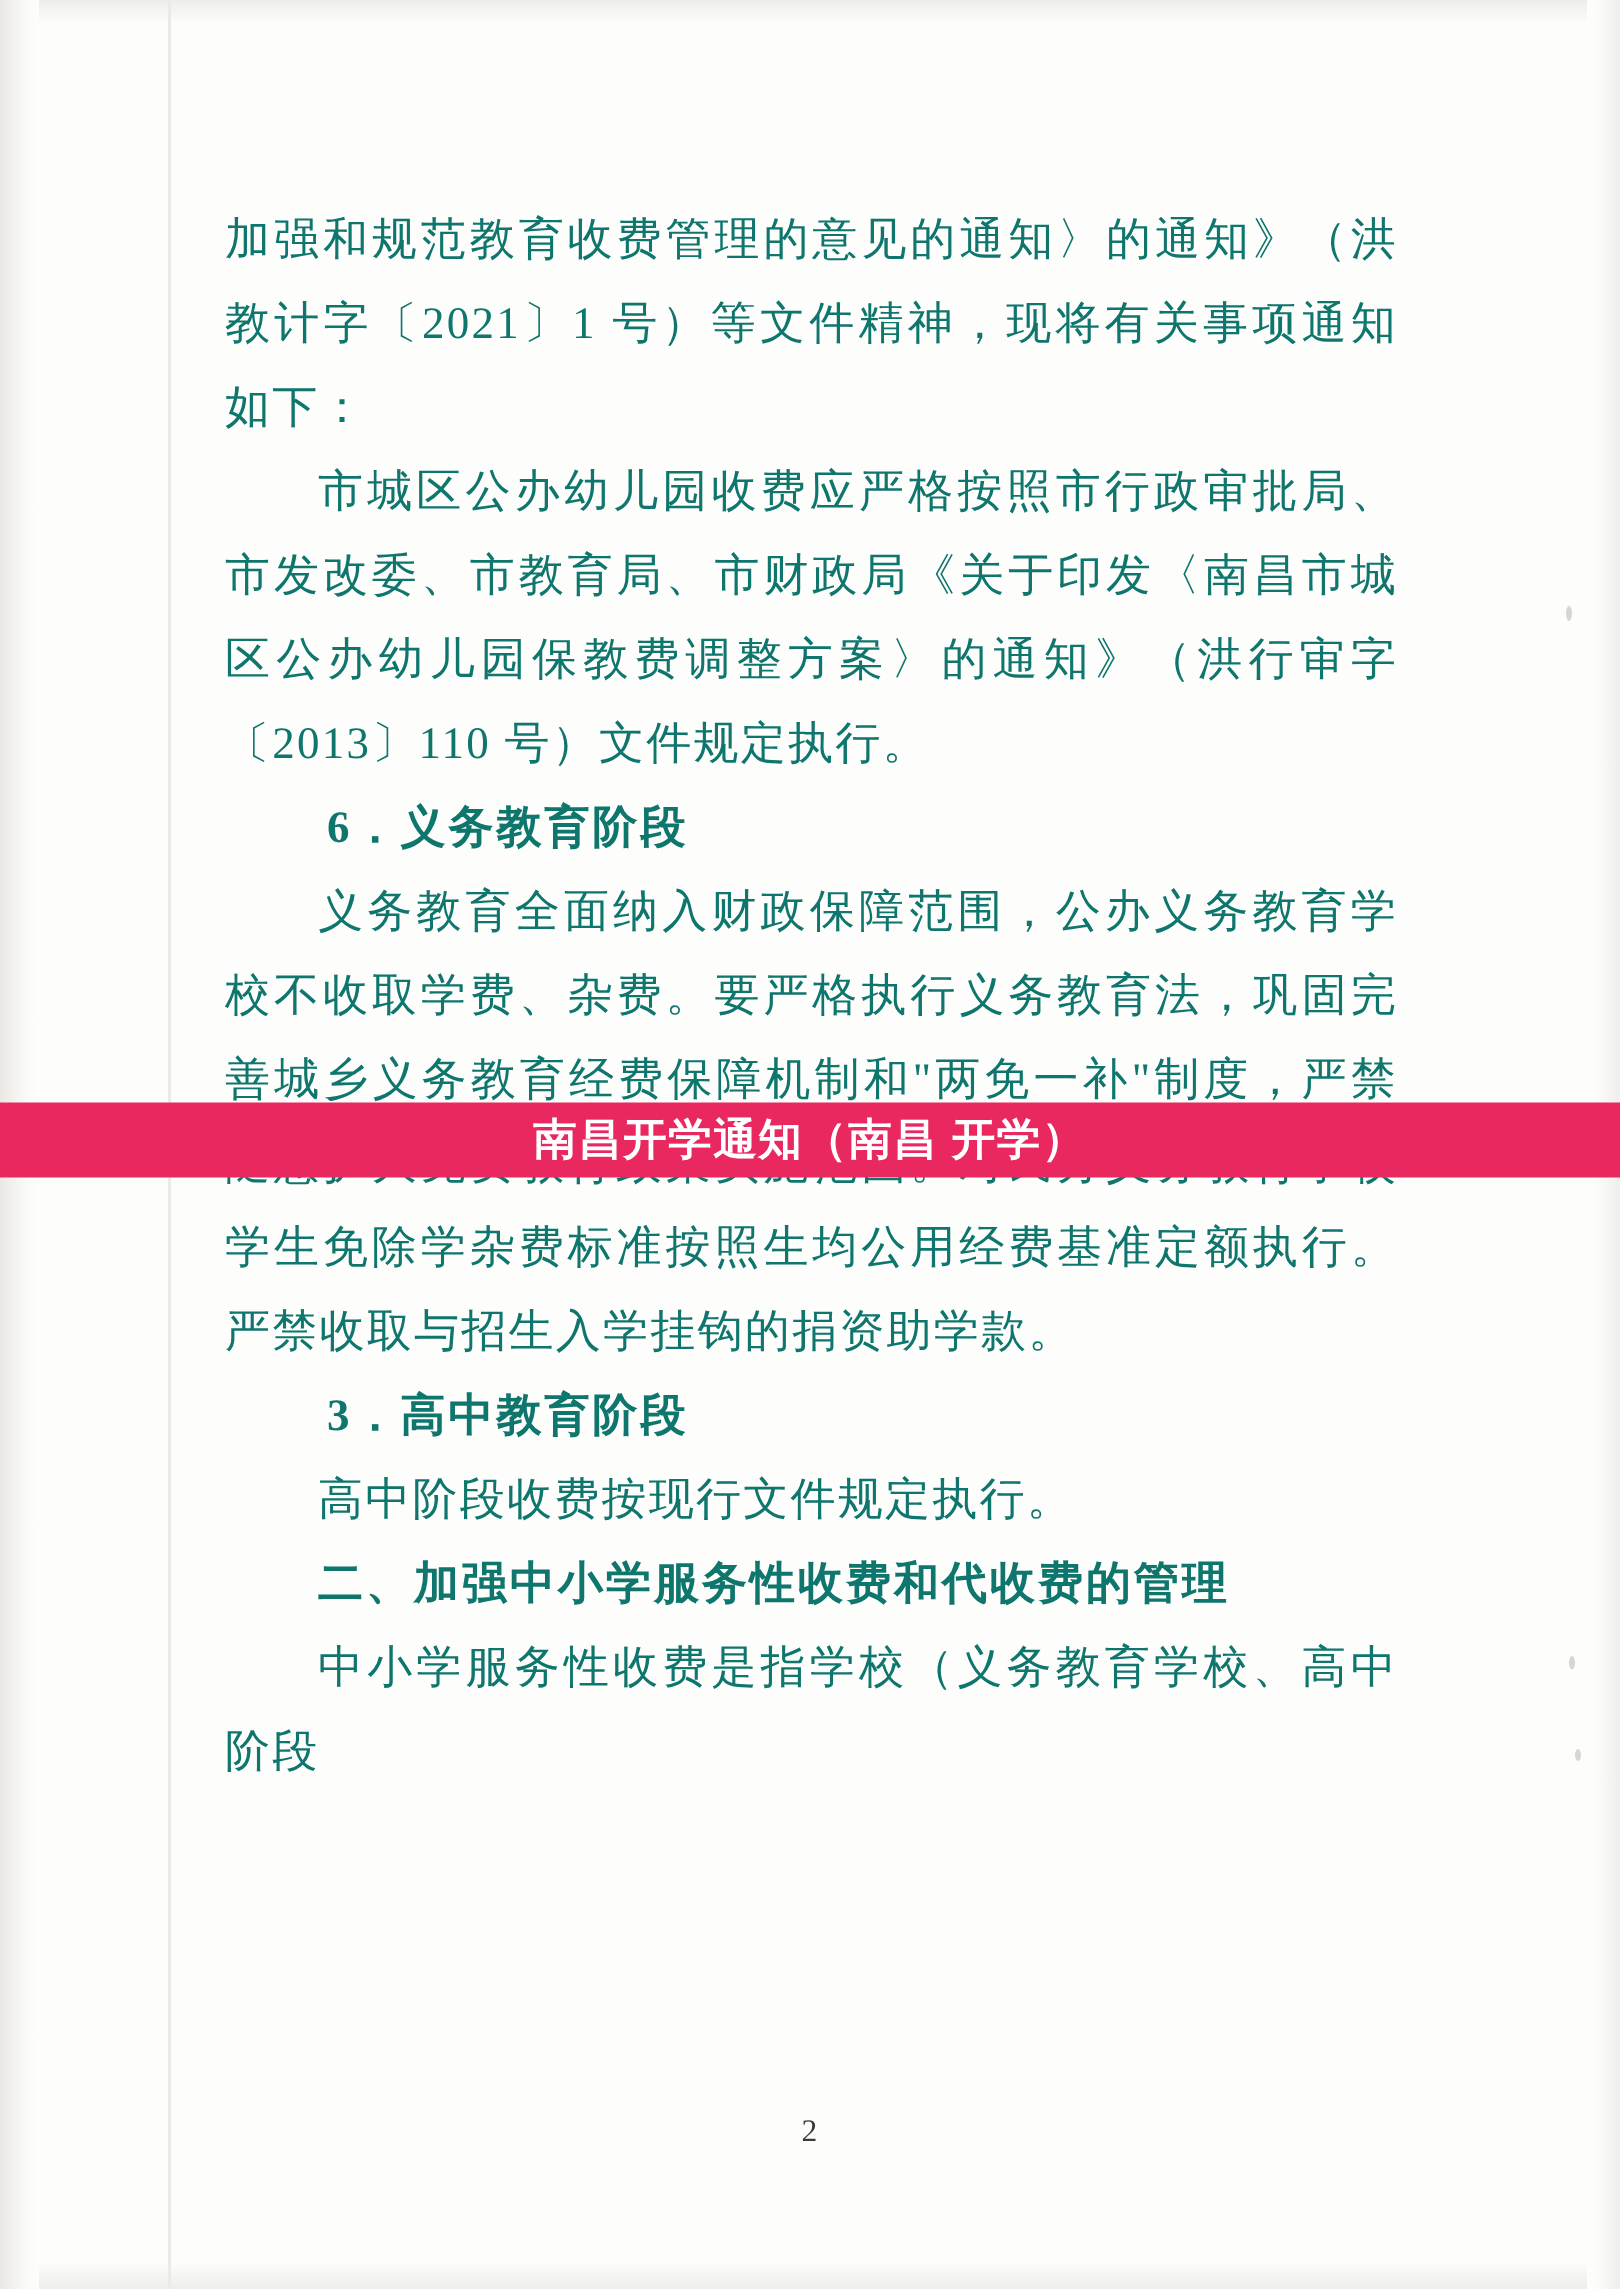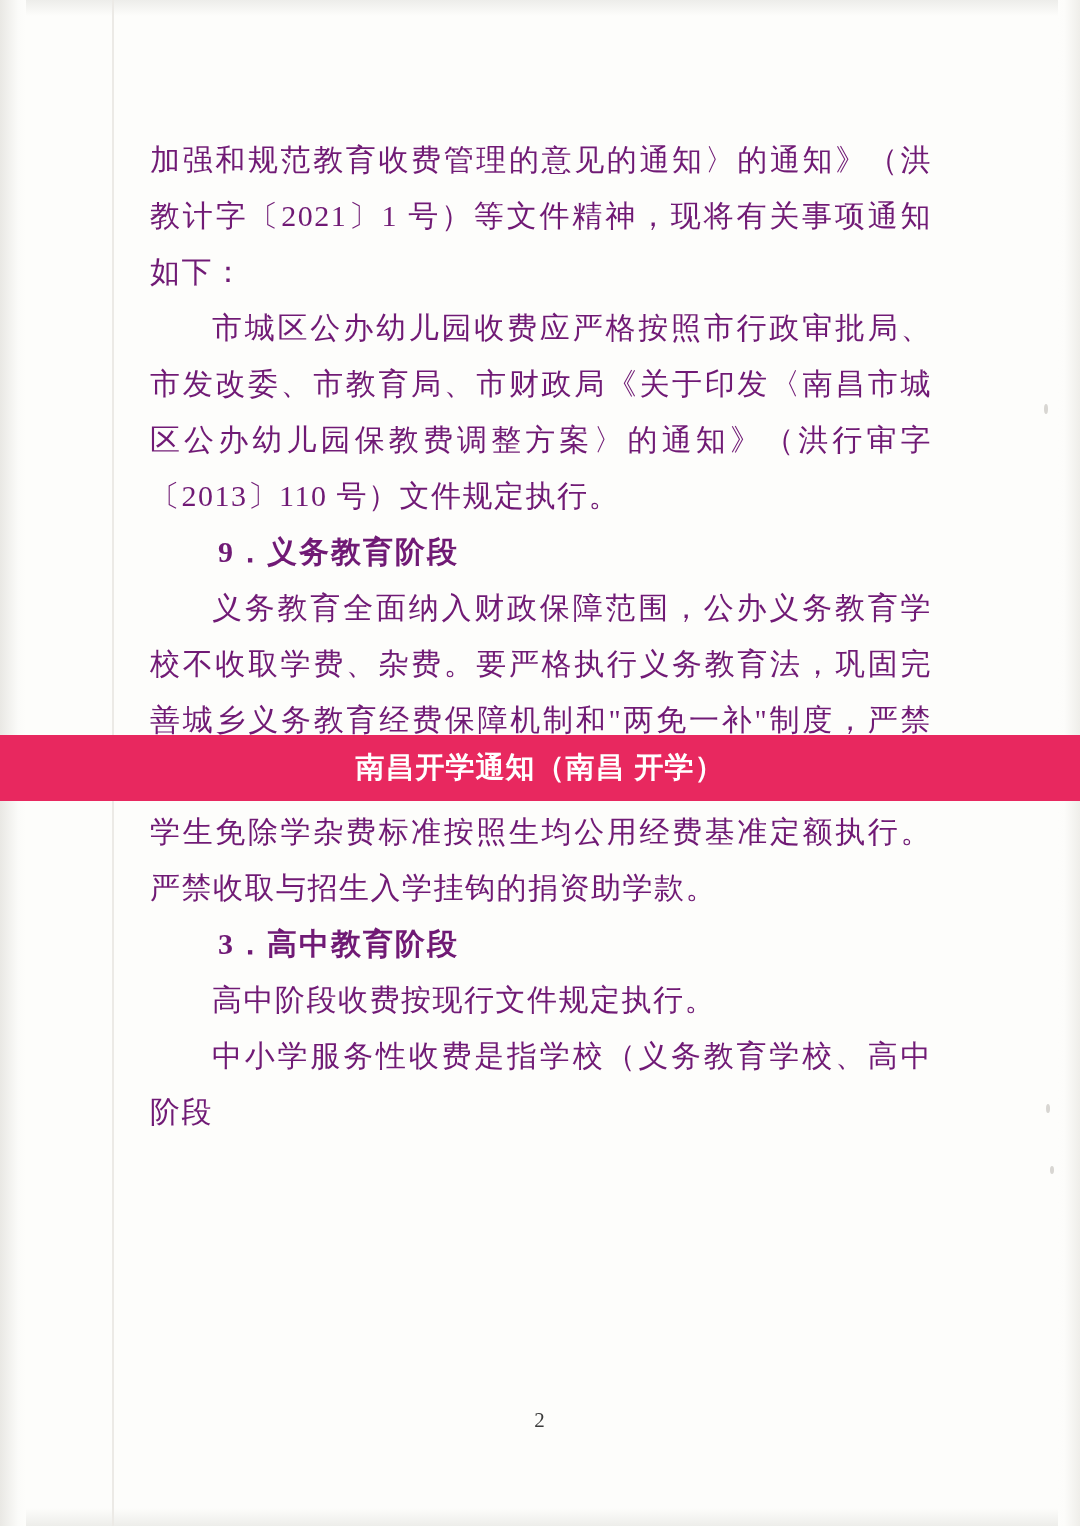--- a/index.html
+++ b/index.html
@@ -82,21 +82,21 @@
     top: 132px;
     width: 782px;
     color: #2b2b2b;
   }
   p {
     margin: 0;
     font-size: 30px;
     line-height: 56px;
     letter-spacing: 1.5px;
     text-align: justify;
-    color: #701a75;
+    color: #0f766e;
   }
   p.body {
     text-indent: 62px;
   }
   p.nofirst {
     text-indent: 0;
   }
   p.h1 {
     text-indent: 62px;
     font-weight: bold;
@@ -123,21 +123,21 @@
     color: #3a3a3a;
     letter-spacing: 1px;
   }
 
   
   .watermark-band {
     position: absolute;
     left: 0;
     top: 735px;
     width: 1080px;
-    height: 66px;
+    height: 50px;
     background: #e8285f;
     display: flex;
     align-items: center;
     justify-content: center;
   }
   .watermark-text {
     color: #ffffff;
     font-family: "Liberation Sans", sans-serif;
     font-weight: bold;
     font-size: 29px;
@@ -156,24 +156,25 @@
   <div class="edge-right"></div>
   <div class="fold"></div>
 
   <div class="speck" style="left:1044px;top:404px;width:4px;height:10px;"></div>
   <div class="speck" style="left:1046px;top:1104px;width:4px;height:9px;"></div>
   <div class="speck" style="left:1050px;top:1166px;width:4px;height:8px;"></div>
 
   <div class="body-text">
     <p class="body nofirst">加强和规范教育收费管理的意见的通知〉的通知》（洪教计字〔2021〕1 号）等文件精神，现将有关事项通知如下：</p>
     <p class="body">市城区公办幼儿园收费应严格按照市行政审批局、市发改委、市教育局、市财政局《关于印发〈南昌市城区公办幼儿园保教费调整方案〉的通知》（洪行审字〔2013〕110 号）文件规定执行。</p>
-    <p class="h2">9．义务教育阶段</p>
+    <p class="h2">6．义务教育阶段</p>
     <p class="body">义务教育全面纳入财政保障范围，公办义务教育学校不收取学费、杂费。要严格执行义务教育法，巩固完善城乡义务教育经费保障机制和"两免一补"制度，严禁随意扩大免费教育政策实施范围。对民办义务教育学校学生免除学杂费标准按照生均公用经费基准定额执行。严禁收取与招生入学挂钩的捐资助学款。</p>
     <p class="h2">3．高中教育阶段</p>
     <p class="body">高中阶段收费按现行文件规定执行。</p>
+    <p class="h1">二、加强中小学服务性收费和代收费的管理</p>
     <p class="body">中小学服务性收费是指学校（义务教育学校、高中阶段</p>
   </div>
 
   <div class="page-number">2</div>
 
   <div class="watermark-band" style="background: rgb(232, 40, 95);">
     <span class="watermark-text" style="color: rgb(255, 255, 255);">南昌开学通知（南昌 开学）</span>
   </div>
 </div>
 

